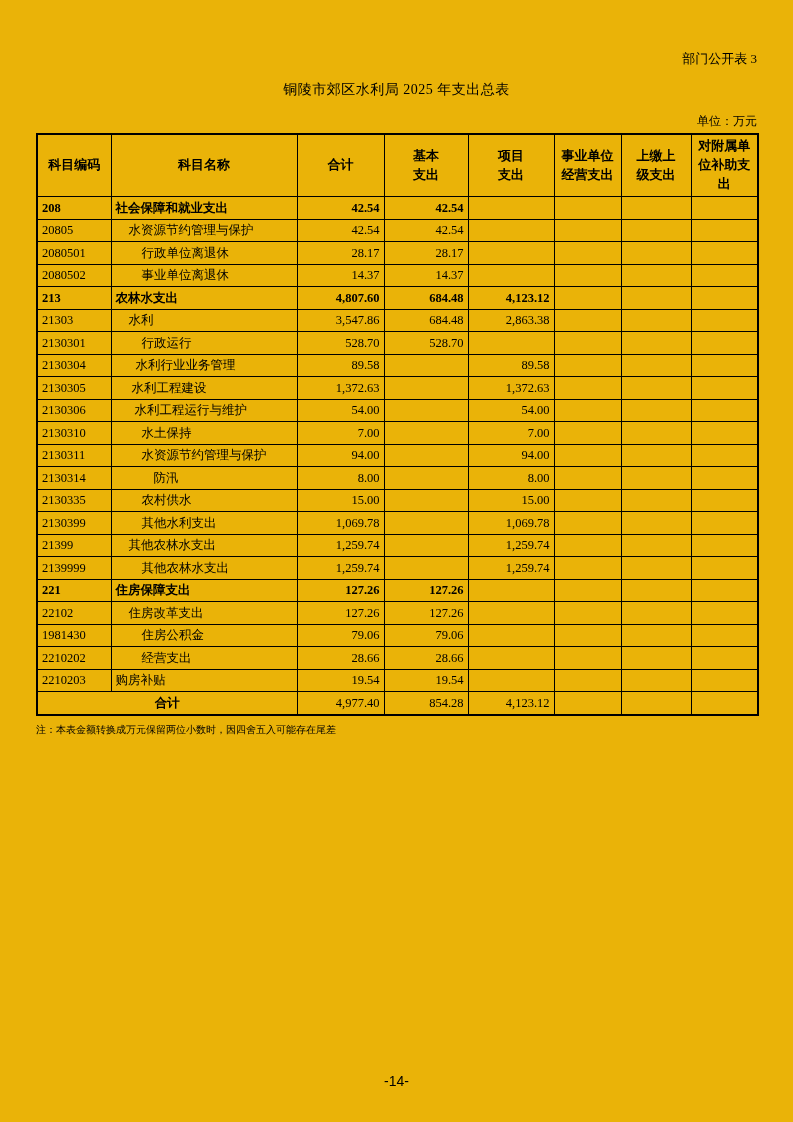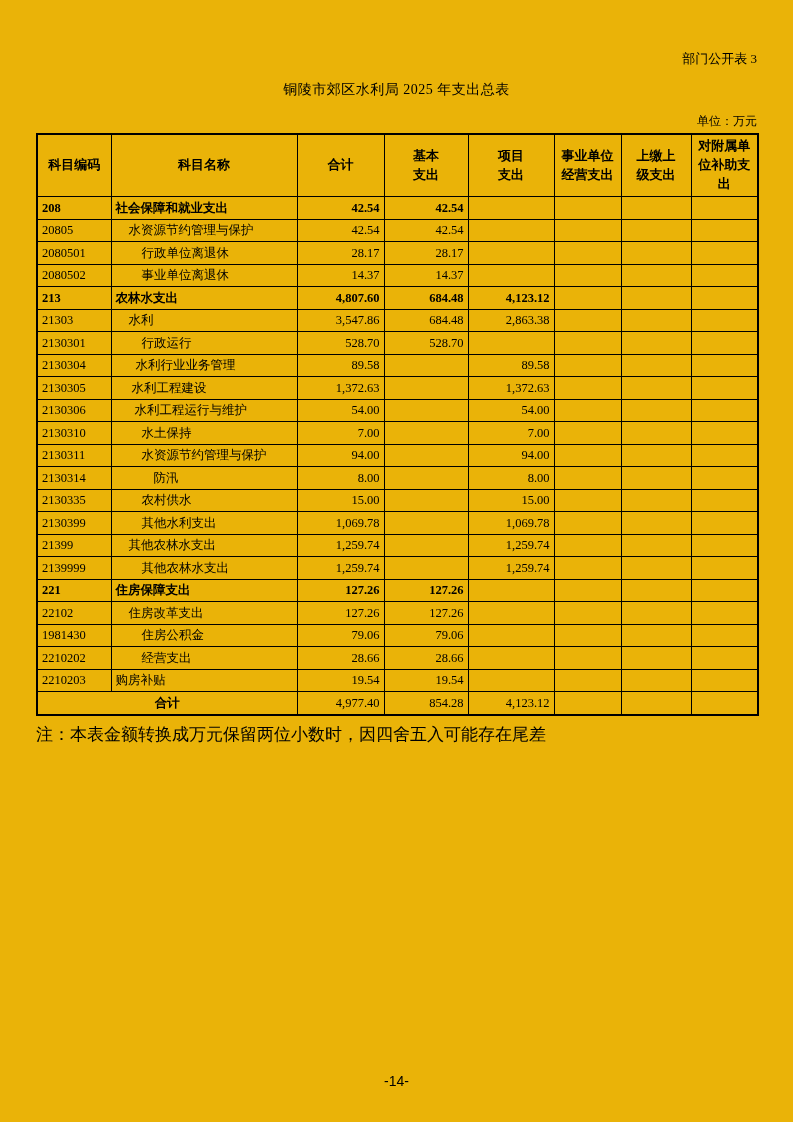--- a/index.html
+++ b/index.html
@@ -27,21 +27,21 @@
     border:1px solid #000; font-size:12.5px; height:21.5px;
     vertical-align:middle; padding:0 4px; overflow:hidden;
     white-space:nowrap; line-height:1;
   }
   td.code { text-align:left; }
   td.name { text-align:left; }
   td.num  { text-align:right; }
   tr.bold-row td { font-weight:bold; }
   td.total-label { text-align:center; font-weight:bold; }
 
-  .footnote { font-size:17px; margin-top:7px; }
+  .footnote { font-size:10px; margin-top:7px; }
   .page-number {
     position:absolute; left:0; right:0; bottom:33px;
     text-align:center; font-size:14px;
     font-family:"Liberation Sans","DejaVu Sans",sans-serif;
   }
 </style>
 </head>
 <body>
 
 <div class="page">

